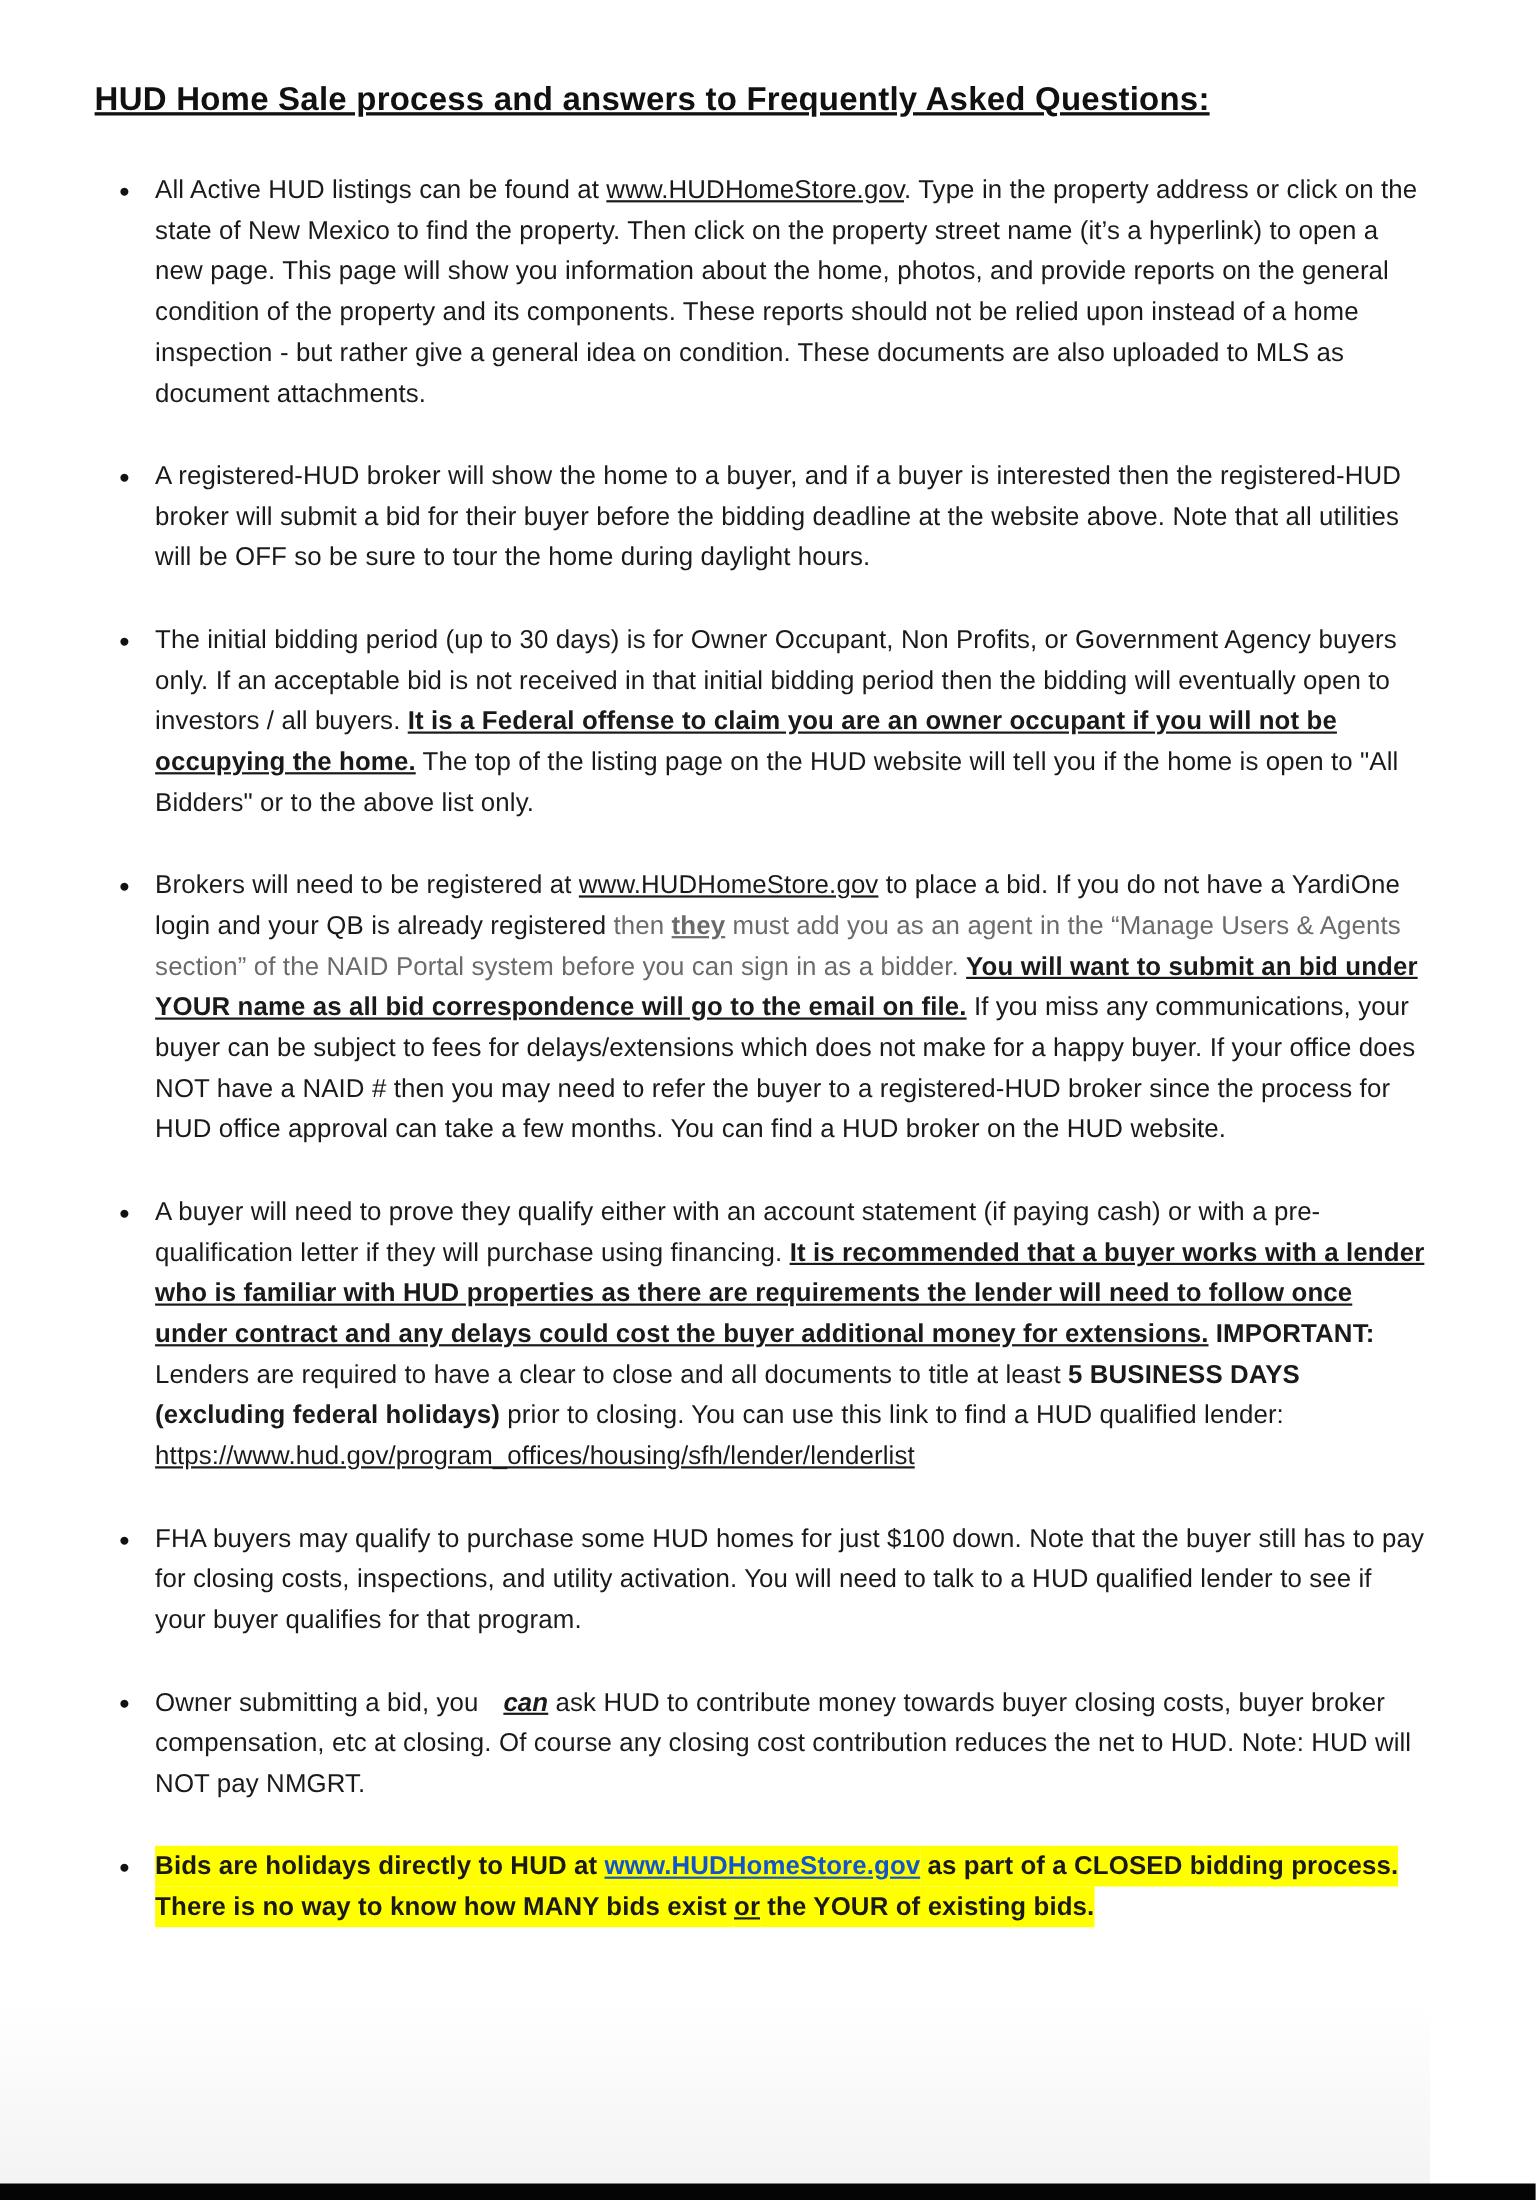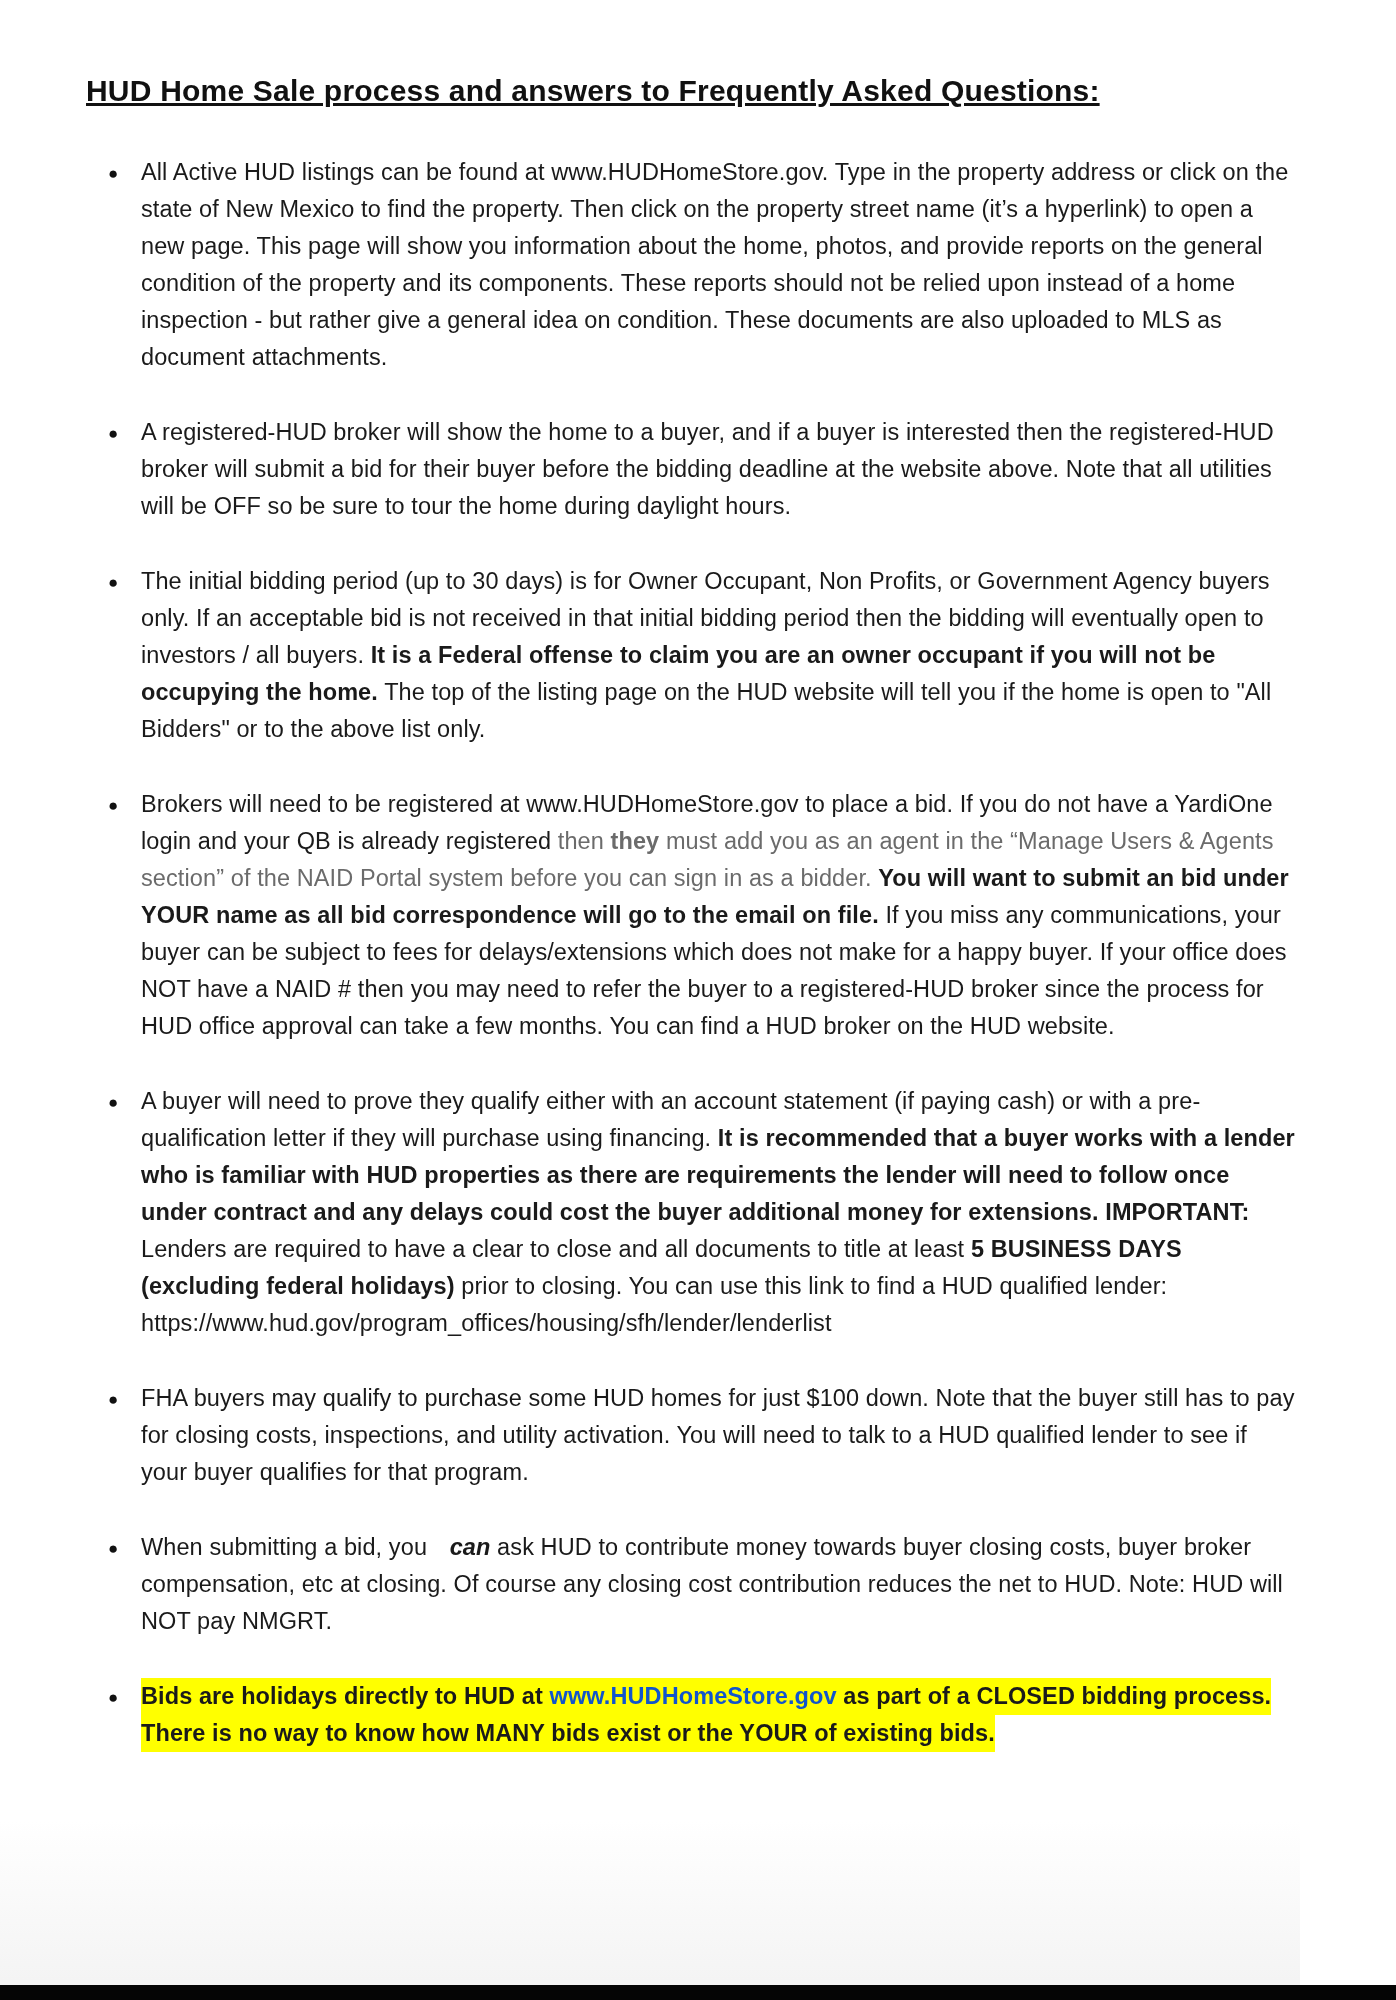--- a/index.html
+++ b/index.html
@@ -31,21 +31,21 @@
     margin:0 0 38px 0;
     font-size:23.5px;
     line-height:37px;
     letter-spacing:0.1px;
   }
   .bullet-marker{
     position:absolute;left:22px;top:1px;
     font-size:17px;line-height:37px;color:#111;
   }
   
-  .u{}
+  .u{text-decoration:underline;}
   .b{font-weight:bold;}
   .i{font-style:italic;margin-left:16px;}
   .g{color:#6b6b6b;}
   .hl{background:#ffff00;padding:5px 0 6px;}
   .link-blue{color:#1155cc;}
   .bottom-bar{
     position:absolute;left:0;bottom:0;width:1396px;height:15px;
     background:#050505;
   }
 </style>
@@ -54,17 +54,17 @@
 
 <div class="page">
   <h1 class="doc-title">HUD Home Sale process and answers to Frequently Asked Questions:</h1>
   <ul class="faq-list">
       <li><span class="bullet-marker">●</span><span>All Active HUD listings can be found at </span><span class="u">www.HUDHomeStore.gov</span><span>. Type in the property address or click on the state of New Mexico to find the property. Then click on the property street name (it’s a hyperlink) to open a new page. This page will show you information about the home, photos, and provide reports on the general condition of the property and its components. These reports should not be relied upon instead of a home inspection - but rather give a general idea on condition. These documents are also uploaded to MLS as document attachments.</span></li>
       <li><span class="bullet-marker">●</span><span>A registered-HUD broker will show the home to a buyer, and if a buyer is interested then the registered-HUD broker will submit a bid for their buyer before the bidding deadline at the website above. Note that all utilities will be OFF so be sure to tour the home during daylight hours.</span></li>
       <li><span class="bullet-marker">●</span><span>The initial bidding period (up to 30 days) is for Owner Occupant, Non Profits, or Government Agency buyers only. If an acceptable bid is not received in that initial bidding period then the bidding will eventually open to investors / all buyers. </span><span class="b u">It is a Federal offense to claim you are an owner occupant if you will not be occupying the home.</span><span> The top of the listing page on the HUD website will tell you if the home is open to "All Bidders" or to the above list only.</span></li>
       <li><span class="bullet-marker">●</span><span>Brokers will need to be registered at </span><span class="u">www.HUDHomeStore.gov</span><span> to place a bid. If you do not have a YardiOne login and your QB is already registered </span><span class="g">then </span><span class="g b u">they</span><span class="g"> must add you as an agent in the “Manage Users &amp; Agents section” of the NAID Portal system before you can sign in as a bidder. </span><span class="b u">You will want to submit an bid under YOUR name as all bid correspondence will go to the email on file.</span><span> If you miss any communications, your buyer can be subject to fees for delays/extensions which does not make for a happy buyer. If your office does NOT have a NAID # then you may need to refer the buyer to a registered-HUD broker since the process for HUD office approval can take a few months. You can find a HUD broker on the HUD website.</span></li>
       <li><span class="bullet-marker">●</span><span>A buyer will need to prove they qualify either with an account statement (if paying cash) or with a pre-qualification letter if they will purchase using financing. </span><span class="b u">It is recommended that a buyer works with a lender who is familiar with HUD properties as there are requirements the lender will need to follow once under contract and any delays could cost the buyer additional money for extensions.</span><span> </span><span class="b">IMPORTANT:</span><span> Lenders are required to have a clear to close and all documents to title at least </span><span class="b">5 BUSINESS DAYS (excluding federal holidays)</span><span> prior to closing. You can use this link to find a HUD qualified lender: </span><span class="u">https://www.hud.gov/program_offices/housing/sfh/lender/lenderlist</span></li>
       <li><span class="bullet-marker">●</span><span>FHA buyers may qualify to purchase some HUD homes for just $100 down. Note that the buyer still has to pay for closing costs, inspections, and utility activation. You will need to talk to a HUD qualified lender to see if your buyer qualifies for that program.</span></li>
-      <li><span class="bullet-marker">●</span><span>When submitting a bid, you </span><span class="b i u">can</span><span> ask HUD to contribute money towards buyer closing costs, buyer broker compensation, etc at closing. Of course any closing cost contribution reduces the net to HUD. Note: HUD will NOT pay NMGRT.</span></li>
+      <li><span class="bullet-marker">●</span><span>Owner submitting a bid, you </span><span class="b i u">can</span><span> ask HUD to contribute money towards buyer closing costs, buyer broker compensation, etc at closing. Of course any closing cost contribution reduces the net to HUD. Note: HUD will NOT pay NMGRT.</span></li>
       <li><span class="bullet-marker">●</span><span class="hl b">Bids are holidays directly to HUD at </span><span class="hl b u link-blue">www.HUDHomeStore.gov</span><span class="hl b"> as part of a CLOSED bidding process. There is no way to know how MANY bids exist </span><span class="hl b u">or</span><span class="hl b"> the YOUR of existing bids.</span></li>
     </ul>
 </div>
 <div class="bottom-bar"></div>
 
 </body></html>

